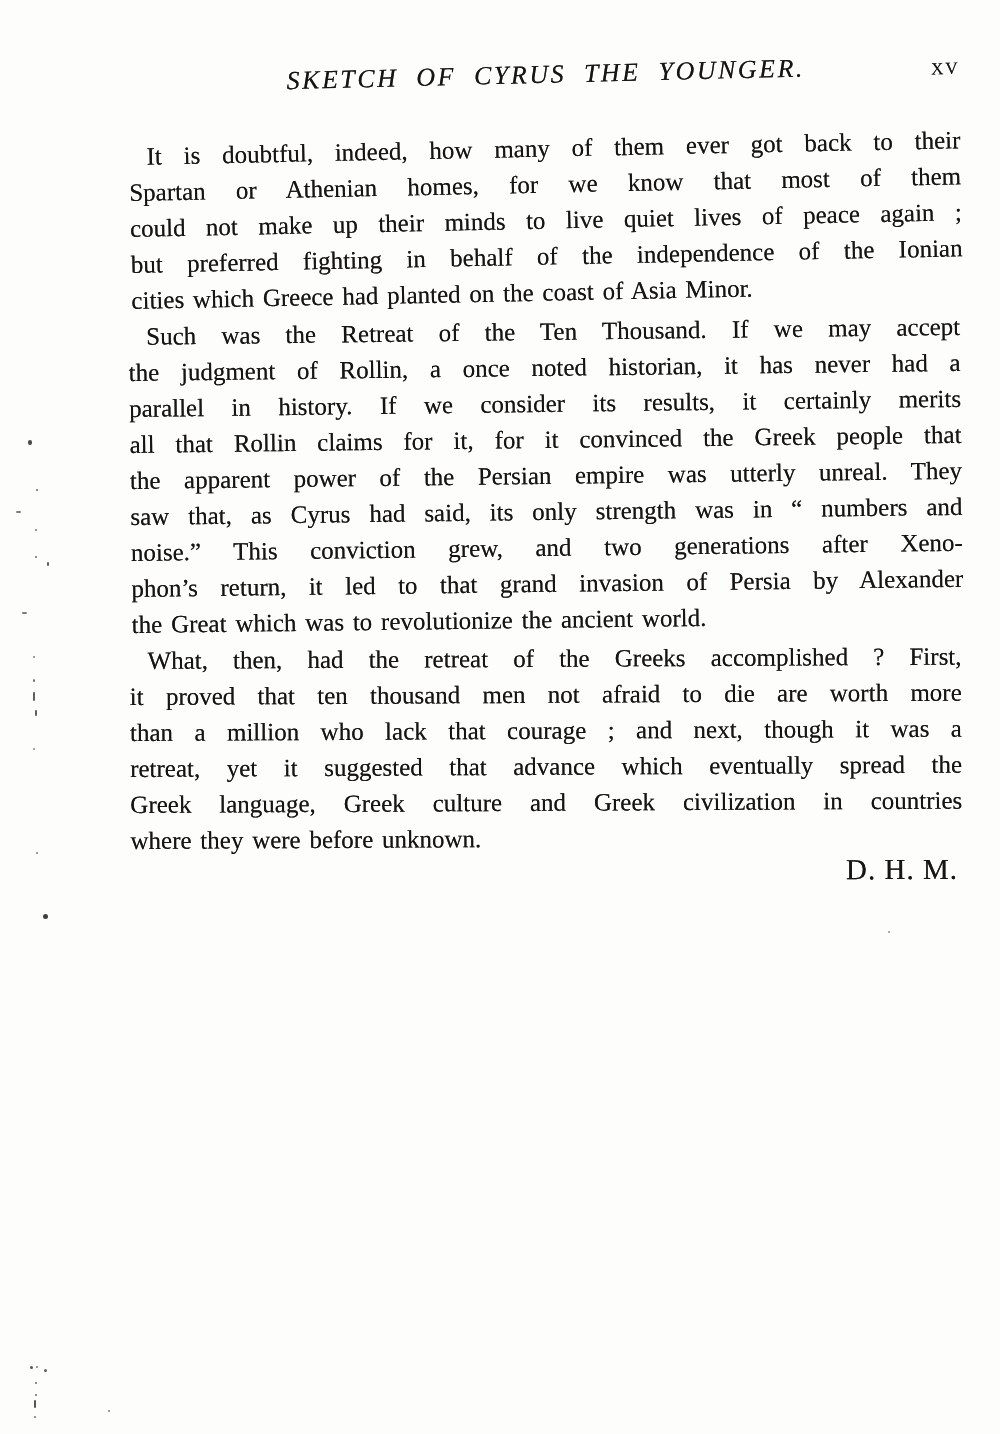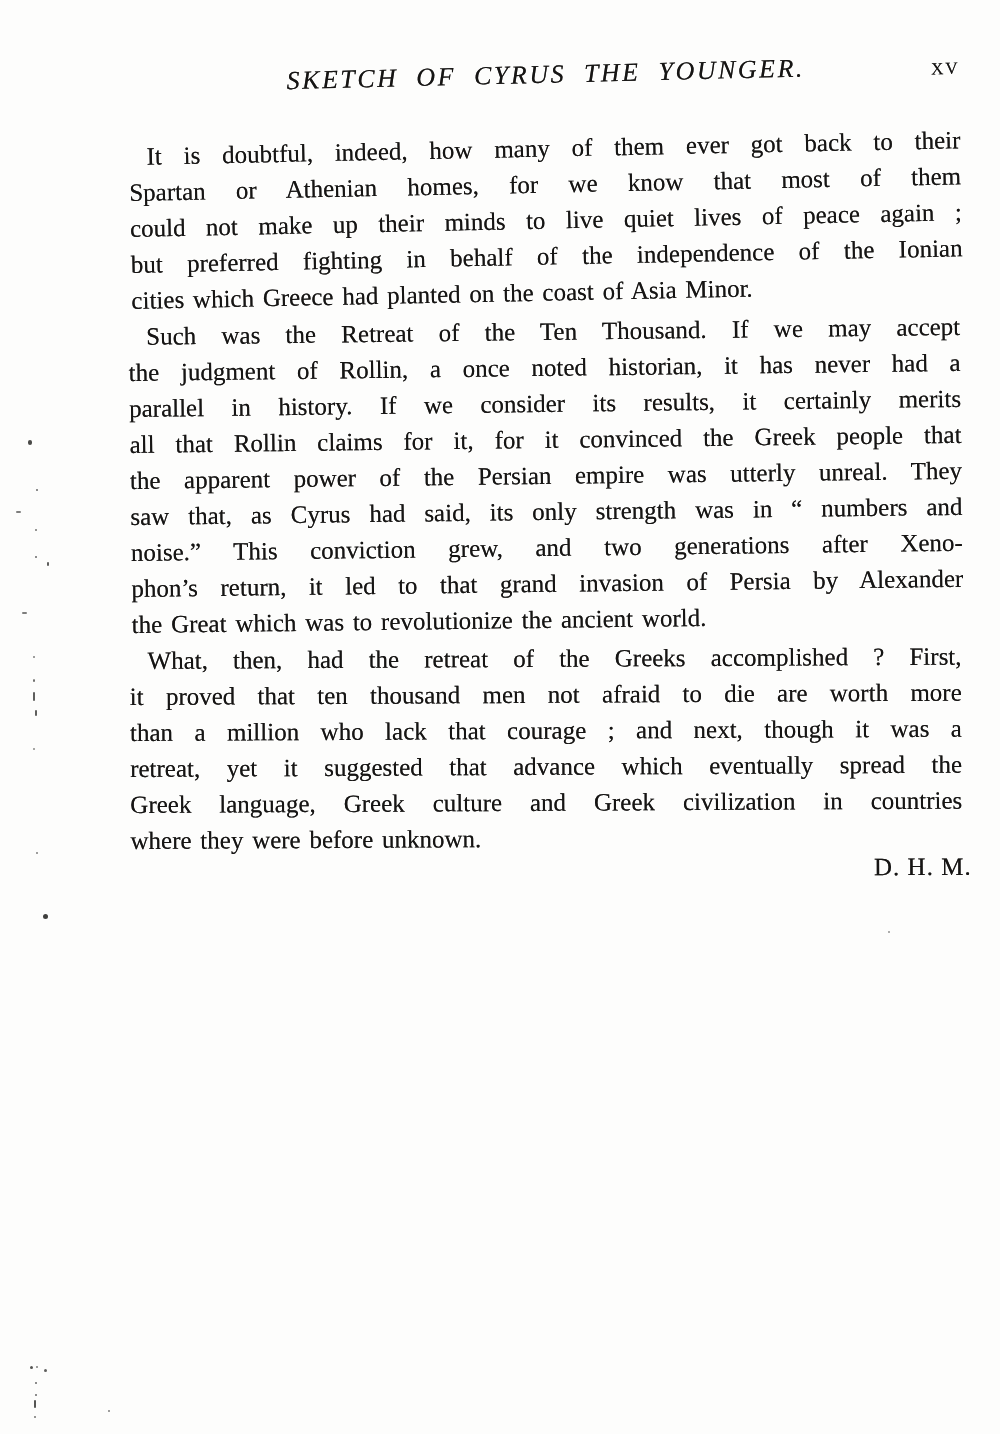--- a/index.html
+++ b/index.html
@@ -53,22 +53,22 @@
   .line {
     text-align: justify;
     text-align-last: justify;
     word-spacing: 2.5px;
     white-space: normal;
   }
   .line.first { text-indent: 18px; }
   .line.last { text-align-last: left; }
 
   .signature {
-    position: absolute; top: 853px; right: 28px;
-    font-size: 25px;
+    position: absolute; top: 853px; right: 42px;
+    font-size: 29px;
     letter-spacing: 1px;
     transform: rotate(-0.3deg);
   }
 
   
   .speck {
     position: absolute;
     background: #2a2a28;
     border-radius: 50%;
   }

